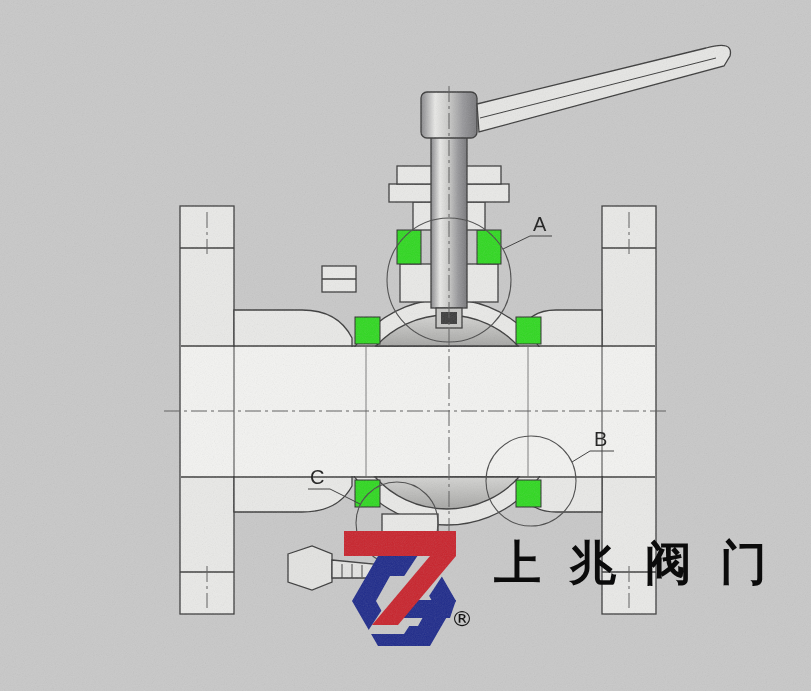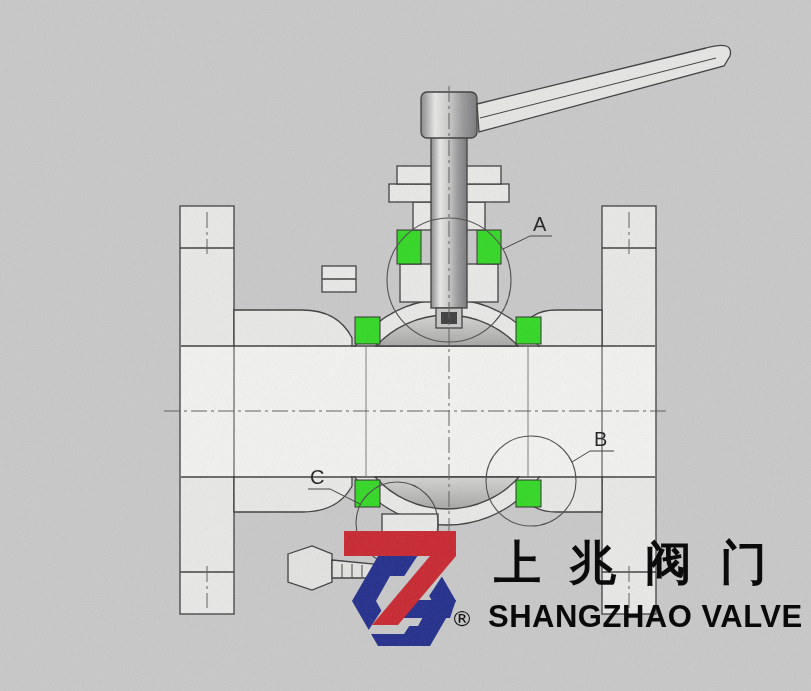--- a/index.html
+++ b/index.html
@@ -164,16 +164,15 @@
     <polygon fill="#c8c8c8" points="424,546 462,546 404,634 366,634"></polygon>
     <polygon points="404,600 456,600 450,618 404,618" fill="#1e2a8a"></polygon>
     <rect x="344" y="531" width="112" height="25" fill="#c8232c"></rect>
     <polygon points="430,556 456,556 398,625 372,625" fill="#c8232c"></polygon>
   </g>
 
   <rect x="0" y="0" width="811" height="691" filter="url(#grain)"></rect>
 </svg>
 
 <div class="brand-cn">上 兆 阀 门</div>
-<div class="brand-en">SHANGZHAO VALVE</div>
 <div class="brand-reg">®</div>
 
 </div>
 
 </body></html>

